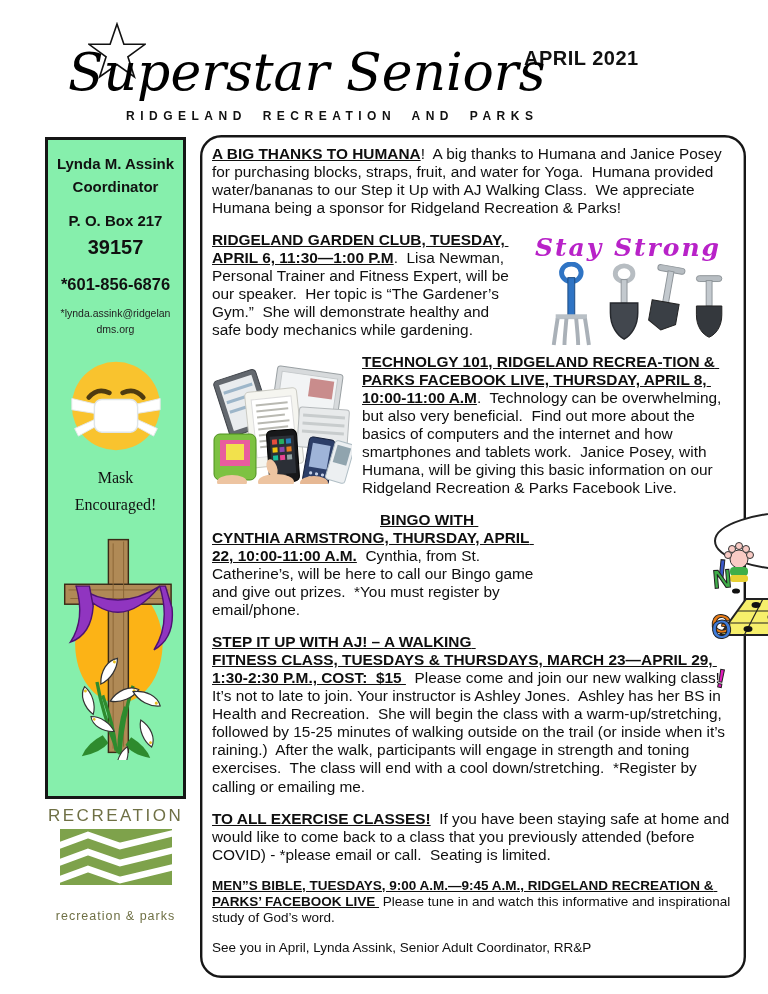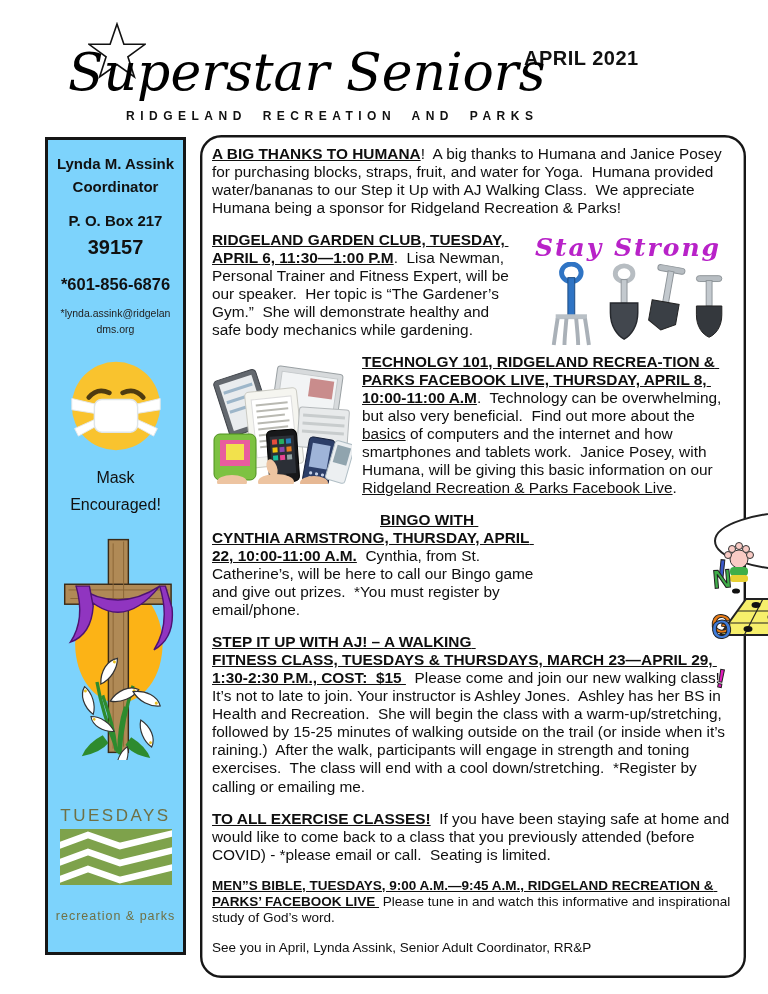--- a/index.html
+++ b/index.html
@@ -17,44 +17,44 @@
   .issue-date {
     position:absolute; left:524px; top:47px; font-size:20px; font-weight:bold;
     letter-spacing:.5px; white-space:nowrap;
   }
   .masthead-sub {
     position:absolute; left:126px; top:109px; font-size:12px; font-weight:bold;
     letter-spacing:5.5px; word-spacing:7px; white-space:nowrap;
   }
   
   .sidebar {
-    position:absolute; left:45px; top:137px; width:141px; height:818px;
-    border:3px solid #161616; background:#7dd3fc; text-align:center; box-sizing:border-box;
+    position:absolute; left:45px; top:137px; width:141px; height:662px;
+    border:3px solid #161616; background:#86efac; text-align:center; box-sizing:border-box;
   }
   .sb-name { margin-top:12px; font-size:15px; font-weight:600; line-height:1.55; }
   .sb-line { margin-top:10px; font-size:15px; font-weight:700; line-height:1.55; }
   .sb-phone { margin-top:12px; font-size:16.5px; font-weight:700; }
   .sb-email { margin:12px auto 0; width:114px; font-size:10.5px; line-height:1.5;
               word-break:break-all; color:#222; }
   .sb-mask-emoji { margin-top:22px; }
-  .sb-masknote { margin-top:8px; font-size:16px; line-height:1.65; }
+  .sb-masknote { margin-top:8px; font-size:16px; line-height:1.65;font-family:Liberation Serif, serif; }
   .sb-cross { margin-top:14px; }
   .sb-logo { margin-top:42px; }
   .logo-name { font-size:17px; letter-spacing:2.5px; color:#6F7045; }
   .logo-tag  { font-size:12.5px; letter-spacing:1px; color:#6F7045; margin-top:20px; }
   
   .main { position:absolute; left:200px; top:135px; width:646px; height:843px; }
   .plaque-border { position:absolute; left:0; top:0; }
   .main-content {
     position:absolute; left:12px; top:10px; width:522px;
     font-size:15.4px; line-height:1.17; color:#0f0f0f;
   }
   .main-content p { margin:0 0 14px 0; white-space:pre-wrap; }
   .head { font-weight:bold; text-decoration:underline; }
-  .u { text-decoration:underline; }
+  .u { }
   
   .stay-strong-float { float:right; width:212px; height:116px; margin:2px 0 2px 6px; text-align:center; }
   .stay-strong-cap {
     font-family:"DejaVu Serif","Liberation Serif",serif; font-style:italic; font-weight:bold;
     font-size:25px; letter-spacing:2px; white-space:nowrap;
   }
   .tech-collage-float { float:left; width:140px; height:128px; margin:3px 10px 2px 0; }
   .bingo-float { float:right; width:190px; height:126px; margin:0 0 2px 6px; position:relative; }
   .bingo-word { position:absolute; top:10px; left:0; width:100%; text-align:center; line-height:1; }
   .bingo-word span {
@@ -136,21 +136,21 @@
       <use href="#lily" transform="translate(36,192) rotate(-100) scale(0.95)"></use>
       <use href="#lily" transform="translate(54,178) rotate(-15)"></use>
       <use href="#lily" transform="translate(78,168) rotate(35)"></use>
       <use href="#lily" transform="translate(86,198) rotate(75) scale(0.95)"></use>
       <use href="#lily" transform="translate(58,210) rotate(-140) scale(0.9)"></use>
       <use href="#lily" transform="translate(72,226) rotate(120) scale(0.85)"></use>
     </svg>
   </div>
 
   <div class="sb-logo">
-    <div class="logo-name" style="color: rgb(111, 112, 69);">TUESDAYS</div>
+    <div class="logo-name" style="color: rgb(111, 112, 69);">RECREATION</div>
     <svg width="112" height="56" viewBox="0 0 112 56" style="margin-top:3px;">
       <rect x="0" y="0" width="112" height="56" fill="#7EA24B"></rect>
       <polyline points="-2,17 28,6 60,17 114,4" fill="none" stroke="#ffffff" stroke-width="6.5"></polyline>
       <polyline points="-2,34 28,23 60,34 114,21" fill="none" stroke="#ffffff" stroke-width="6.5"></polyline>
       <polyline points="-2,51 28,40 60,51 114,38" fill="none" stroke="#ffffff" stroke-width="6.5"></polyline>
     </svg>
     <div class="logo-tag" style="color: rgb(111, 112, 69);">recreation &amp; parks</div>
   </div>
 </div>
 

